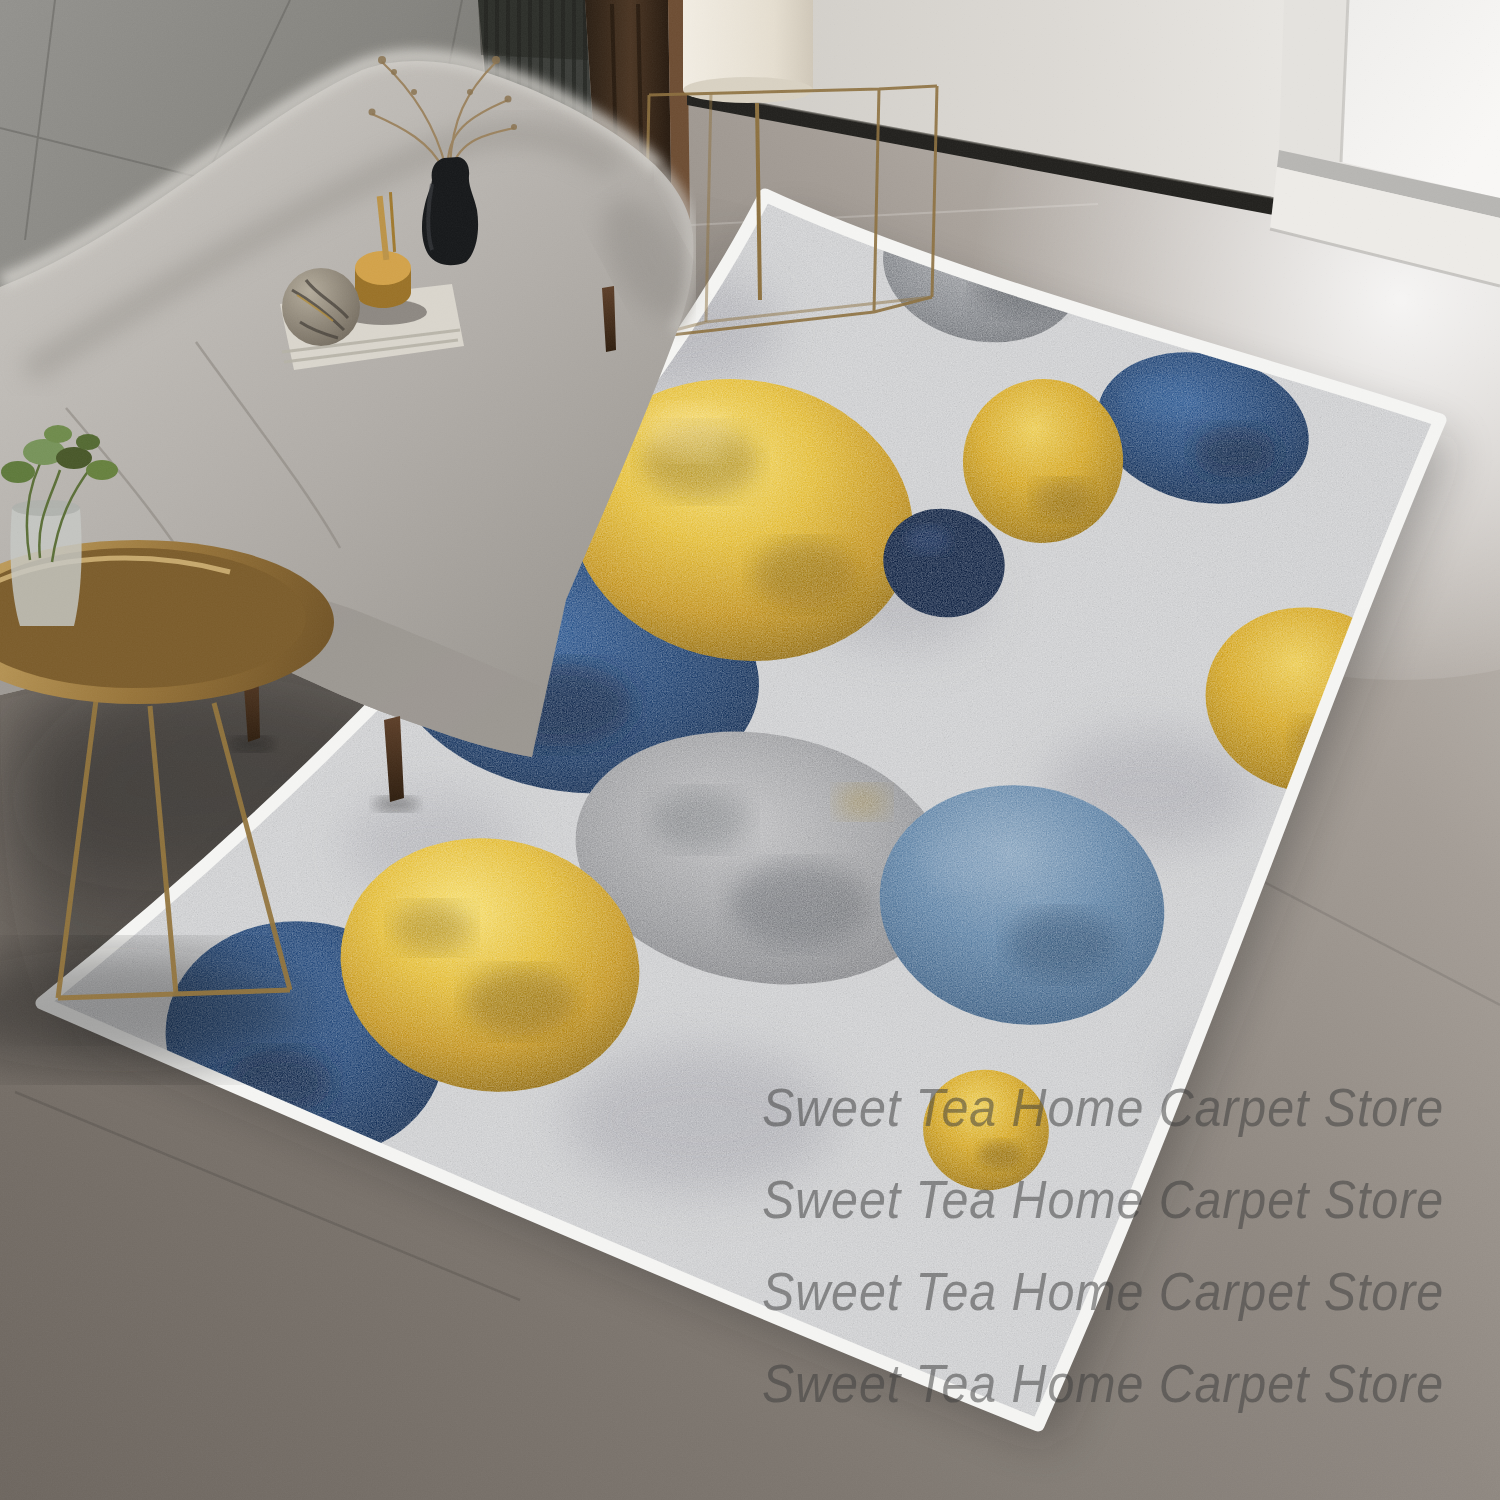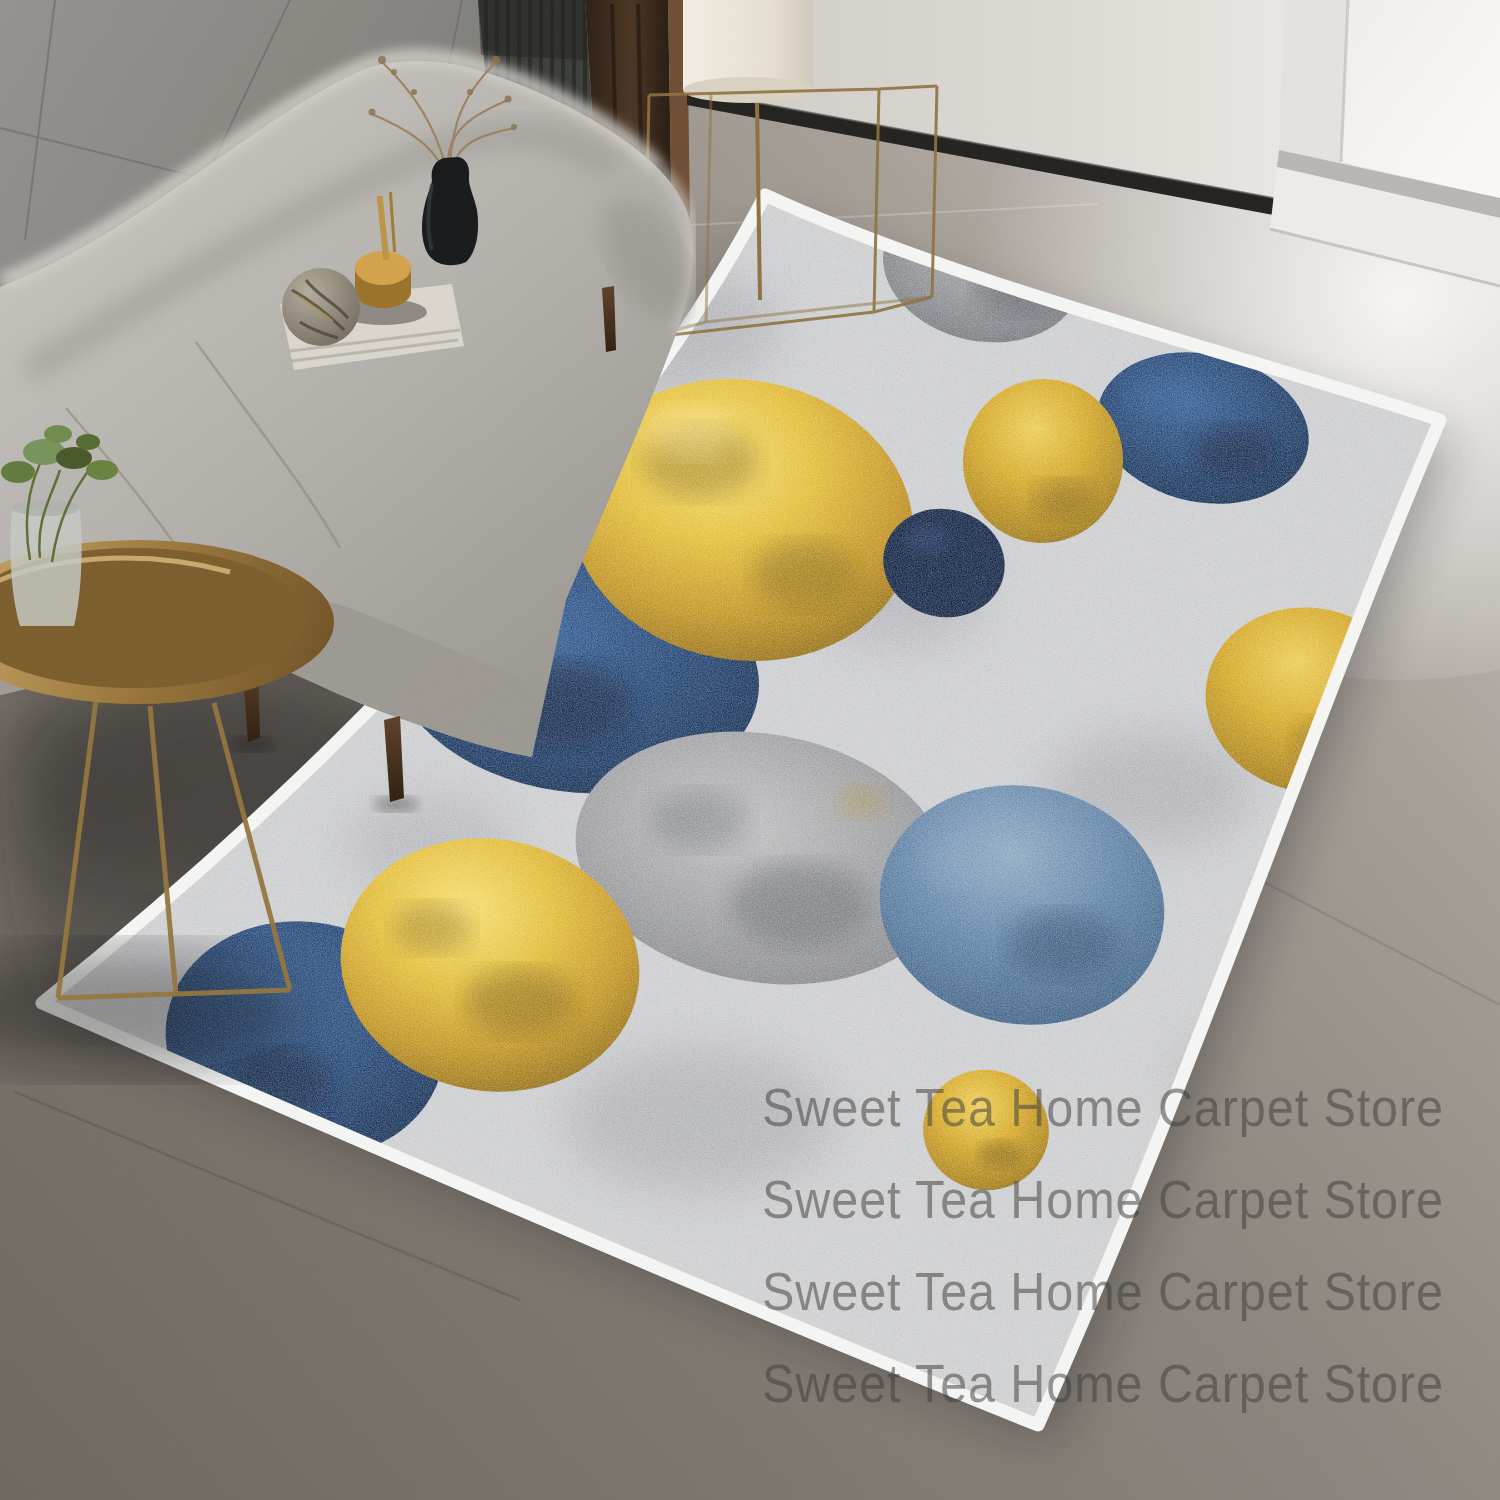--- a/index.html
+++ b/index.html
@@ -1,16 +1,16 @@
 <!DOCTYPE html>
 <html><head>
 <meta charset="utf-8">
 <style>
   html,body{margin:0;padding:0;background:#222;}
-  #stage{position:relative;width:1500px;height:1500px;overflow:hidden;background:#fde047;}
+  #stage{position:relative;width:1500px;height:1500px;overflow:hidden;background:#fde047;font-style:italic;}
   svg{display:block;width:1500px;height:1500px;}
   .wm{font-family:"Liberation Sans","DejaVu Sans",sans-serif;font-size:54px;letter-spacing:1px;
       fill:#3d3d3d;opacity:0.52;}
 </style>
 </head>
 <body>
 
 <div id="stage">
 <svg viewBox="0 0 1500 1500" xmlns="http://www.w3.org/2000/svg">
   <defs>

